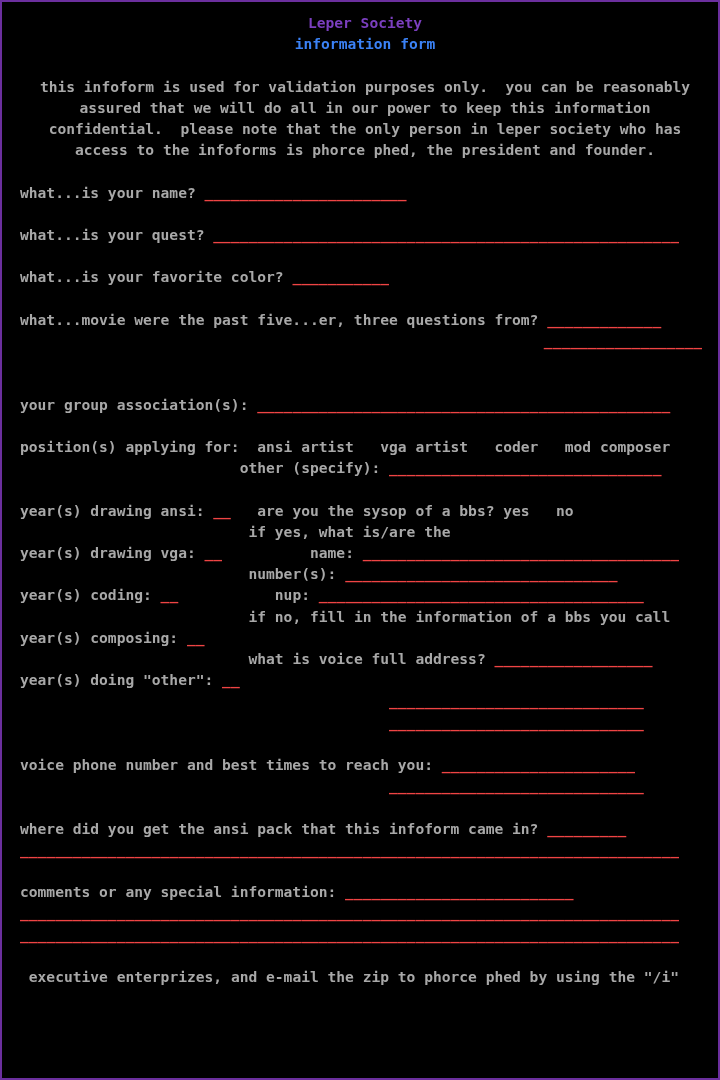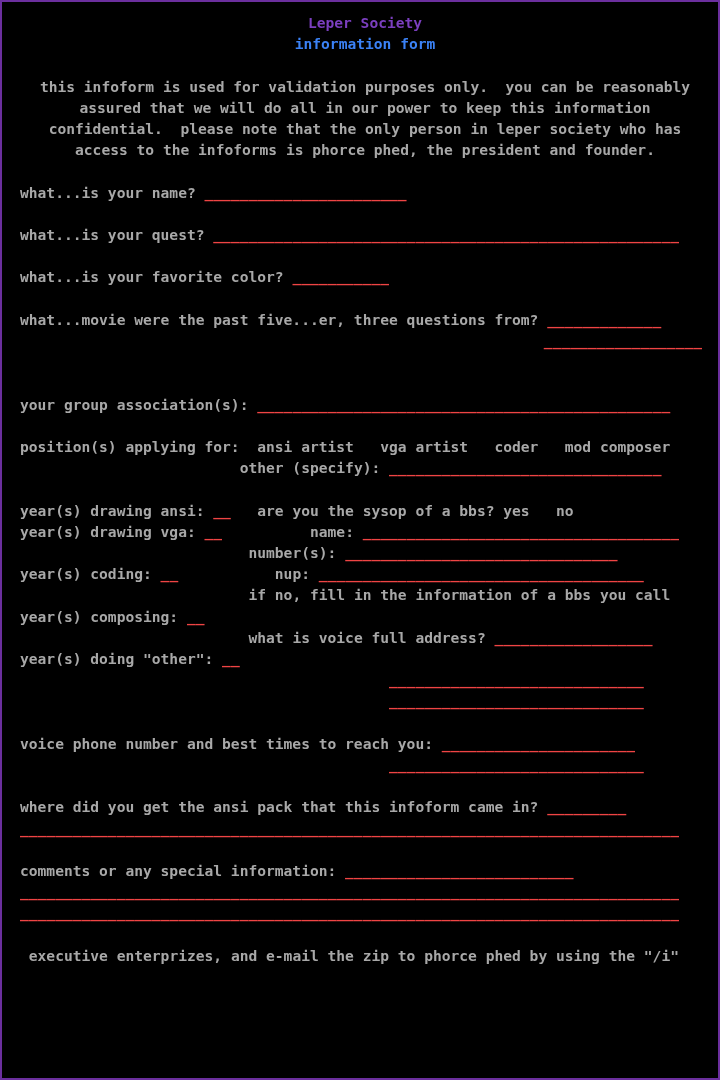--- a/index.html
+++ b/index.html
@@ -80,20 +80,21 @@
 
     <div class="blank"></div>
 
     <div class="row"><span class="c-grey">position(s) applying for:</span><span class="c-grey">  </span><span class="c-grey">ansi artist   vga artist   coder   mod composer</span></div>
     <div class="row"><span class="c-grey">                         </span><span class="c-grey">other (specify):</span><span class="c-dim"> </span><span class="c-dim">_______________________________</span></div>
 
     <div class="blank"></div>
 
     <div class="row"><span class="c-grey">year(s) drawing ansi:</span><span class="c-dim"> </span><span class="c-dim">__</span><span class="c-grey">   </span><span class="c-grey">are you the sysop of a bbs?</span><span class="c-grey"> </span><span class="c-grey">yes</span><span class="c-grey">   </span><span class="c-grey">no</span></div>
 
+    <div class="row"><span class="c-grey">                          </span><span class="c-grey">if yes, what is/are the</span></div>
 
     <div class="row"><span class="c-grey">year(s) drawing vga:</span><span class="c-dim"> </span><span class="c-dim">__</span><span class="c-grey">          </span><span class="c-grey">name:</span><span class="c-dim"> </span><span class="c-dim">____________________________________</span></div>
 
     <div class="row"><span class="c-grey">                          </span><span class="c-grey">number(s):</span><span class="c-dim"> </span><span class="c-dim">_______________________________</span></div>
 
     <div class="row"><span class="c-grey">year(s) coding:</span><span class="c-dim"> </span><span class="c-dim">__</span><span class="c-grey">           </span><span class="c-grey">nup:</span><span class="c-dim"> </span><span class="c-dim">_____________________________________</span></div>
 
     <div class="row"><span class="c-grey">                          </span><span class="c-grey">if no, fill in the information of a bbs you call</span></div>
 
     <div class="row"><span class="c-grey">year(s) composing:</span><span class="c-dim"> </span><span class="c-dim">__</span></div>

